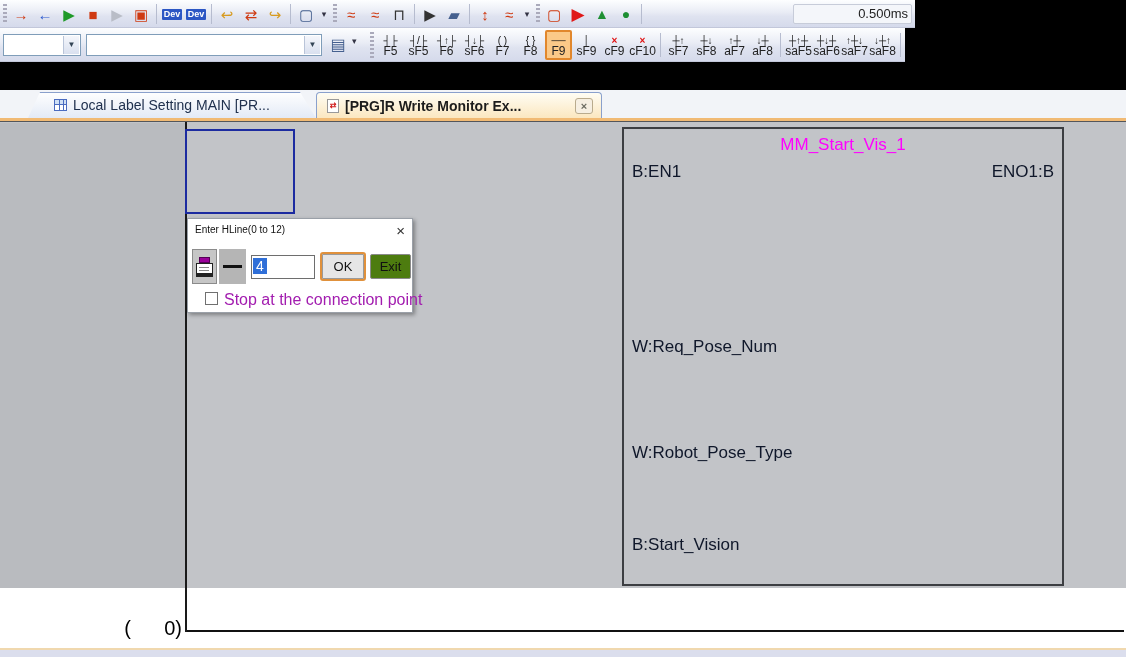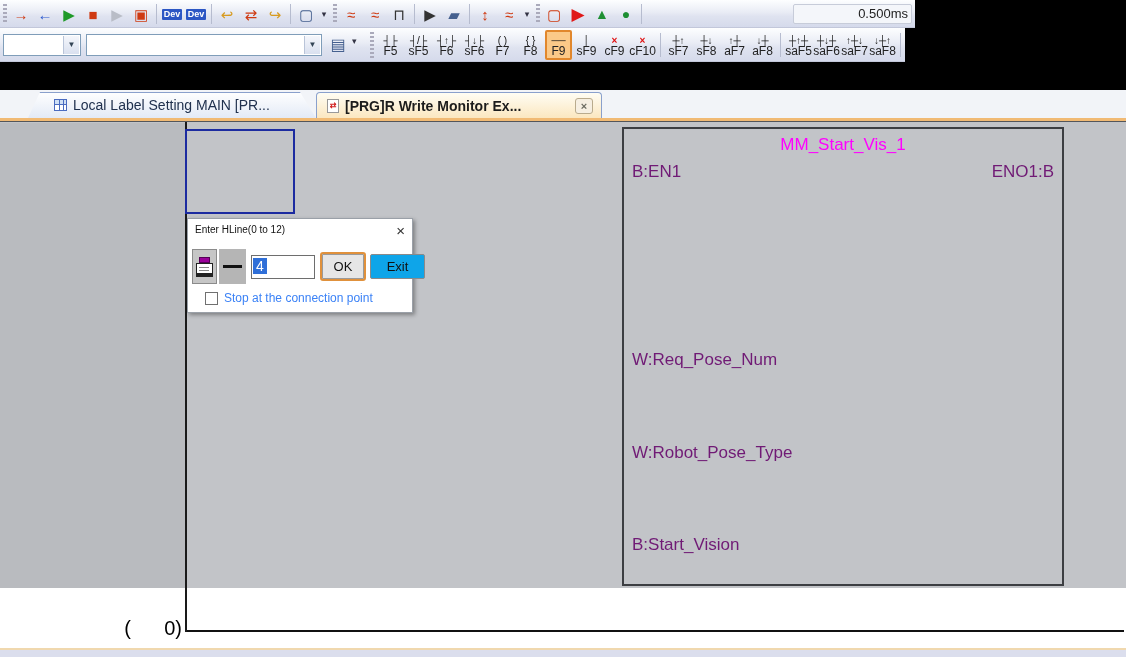--- a/index.html
+++ b/index.html
@@ -62,44 +62,44 @@
   #editor-margin { position:absolute; left:0; top:1px; width:185px; height:466px; background:#b9bbbf; }
   #rail { position:absolute; left:185px; top:122px; width:2px; height:510px; background:#1a1a1a; }
   #bottom-white { position:absolute; left:0; top:588px; width:1126px; height:60px; background:#fff; }
   #hline { position:absolute; left:187px; top:630px; width:937px; height:2px; background:#111; }
   #stepnum { position:absolute; left:96px; top:617px; width:86px; text-align:right; font-size:20px; color:#000; white-space:pre; }
   #bstrip { position:absolute; left:0; top:648px; width:1126px; height:9px; background:#dbdeed; border-top:2px solid #f0d8ae; }
 
   
   #fblock { position:absolute; left:622px; top:127px; width:442px; height:459px; border:2px solid #3c3e42; background:#c2c4c8; }
   #fblock .btitle { position:absolute; left:0; top:6px; width:100%; text-align:center; font-size:17px; color:#ff00ff; }
-  .pin { position:absolute; font-size:17px; color:#701a75; white-space:nowrap; }
+  .pin { position:absolute; font-size:17px; color:#0f172a; white-space:nowrap; }
   .pin.left { left:8px; } .pin.right { right:8px; }
 
   
   #bluecursor { position:absolute; left:185px; top:129px; width:110px; height:85px; border:2px solid #1c2ba0; }
 
   
   #dlg { position:absolute; left:187px; top:218px; width:226px; height:95px; background:#fff; border:1px solid #9aa0a8; box-shadow:2px 2px 4px rgba(0,0,0,.35); }
   #dlg-title { position:absolute; left:7px; top:5px; font-size:10px; color:#111; }
   #dlg-close { position:absolute; right:7px; top:3px; font-size:15px; color:#333; cursor:default; }
   #dlg-iconbtn { position:absolute; left:4px; top:30px; width:25px; height:35px; background:#c6c6c6; border:1px solid #8b8b8b; display:flex; align-items:center; justify-content:center; }
   .prn { position:relative; width:18px; height:20px; }
   .prn .top { position:absolute; left:3px; top:0; width:11px; height:6px; background:#990099; border:1px solid #550055; }
   .prn .body { position:absolute; left:0; top:6px; width:17px; height:11px; background:#fff; border:1px solid #222;
       background-image:linear-gradient(#888,#888),linear-gradient(#888,#888); background-size:10px 1px,10px 1px; background-position:2px 3px,2px 6px; background-repeat:no-repeat; }
   .prn .base { position:absolute; left:0; top:17px; width:17px; height:3px; background:#222; }
   #dlg-linebox { position:absolute; left:31px; top:30px; width:27px; height:35px; background:#b5b5b5; display:flex; align-items:center; justify-content:center; }
   #dlg-linebox .dash { width:19px; height:3px; background:#111; }
   #dlg-input { position:absolute; left:63px; top:36px; width:64px; height:24px; background:#fff; border:1px solid #6e6e6e; font-size:14px; padding:2px 1px; }
   #dlg-input .sel { background:#2f6fd8; color:#fff; padding:0 3px; }
   #dlg-ok { position:absolute; left:132px; top:33px; width:46px; height:29px; background:#e6e6e6; border:2px solid #e0913c; border-radius:3px; font-size:13px; color:#111; text-align:center; line-height:25px; box-shadow:inset 0 0 0 1px #9a9a9a; }
-  #dlg-exit { position:absolute; left:182px; top:35px; width:55px; height:25px; background:#0ea5e9; border:1px solid #8a8a8a; border-radius:2px; font-size:13px; color:#111; text-align:center; line-height:23px; }
+  #dlg-exit { position:absolute; left:182px; top:35px; width:41px; height:25px; background:#4d7c0f; border:1px solid #8a8a8a; border-radius:2px; font-size:13px; color:#111; text-align:center; line-height:23px; }
   #dlg-check { position:absolute; left:17px; top:73px; width:13px; height:13px; background:#fff; border:1px solid #707070; }
-  #dlg-checklbl { position:absolute; left:36px; top:72px; font-size:12px; color:#3b82f6; white-space:nowrap; }
+  #dlg-checklbl { position:absolute; left:36px; top:72px; font-size:16px; color:#a21caf; white-space:nowrap; }
 </style>
 </head>
 <body>
 
 <div id="page">
 
   <div id="topzone"></div>
 
   <div id="tbrow1" class="tbrow">
     <div class="tbflex">
@@ -256,21 +256,21 @@
   <div id="bottom-white"></div>
   <div id="rail"></div>
   <div id="hline"></div>
   <div id="stepnum">(      0)</div>
   <div id="bstrip"></div>
 
   <div id="fblock">
     <div class="btitle">MM_Start_Vis_1</div>
     <div class="pin left" style="top:33px">B:EN1</div>
     <div class="pin right" style="top:33px">ENO1:B</div>
-    <div class="pin left" style="top:221px">W:Req_Pose_Num</div>
+    <div class="pin left" style="top:208px">W:Req_Pose_Num</div>
     <div class="pin left" style="top:314px">W:Robot_Pose_Type</div>
     <div class="pin left" style="top:406px">B:Start_Vision</div>
   </div>
 
   <div id="bluecursor"></div>
 
   <div id="dlg">
     <div id="dlg-title">Enter HLine(0 to 12)</div>
     <div id="dlg-close">×</div>
     <div id="dlg-iconbtn">

